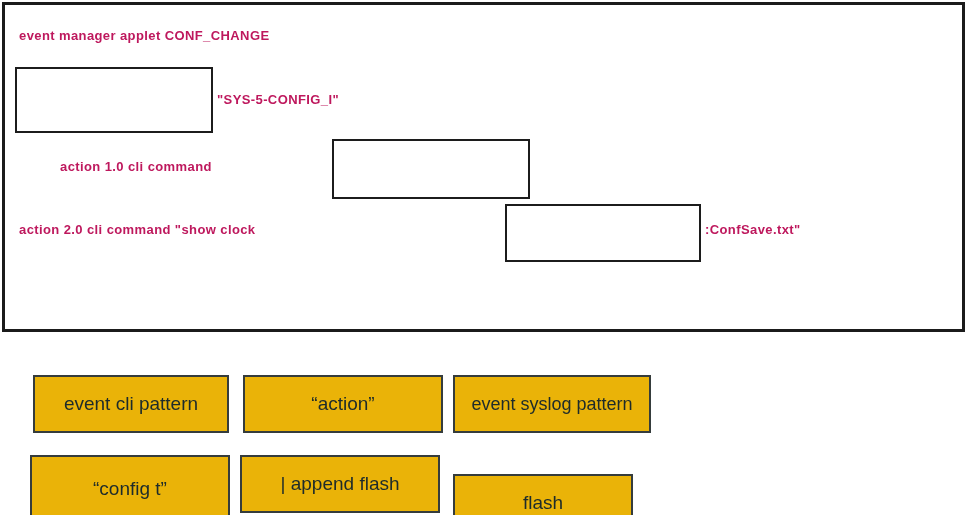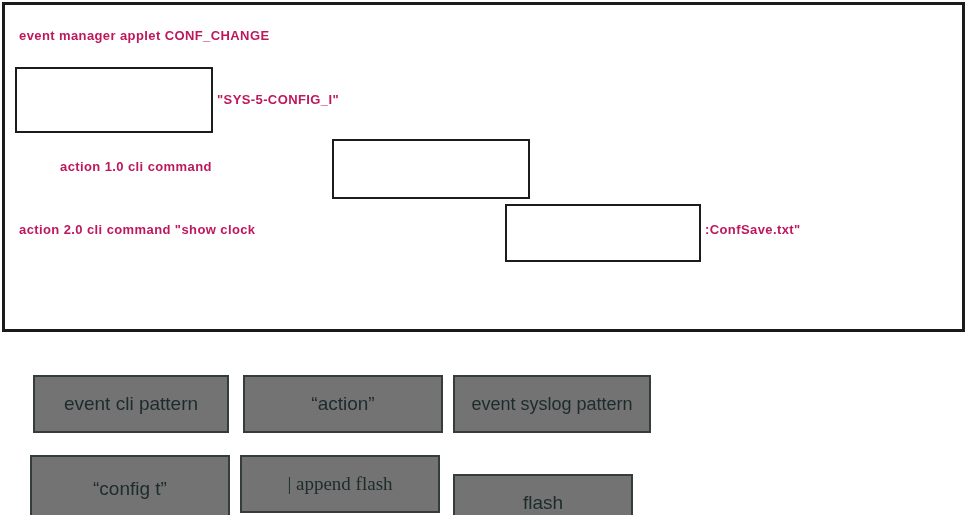--- a/index.html
+++ b/index.html
@@ -53,39 +53,39 @@
     border: 2px solid #1c1c1c;
     box-sizing: border-box;
   }
   #slot-1 { left: 10px;  top: 62px;  width: 198px; height: 66px; }
   #slot-2 { left: 327px; top: 134px; width: 198px; height: 60px; }
   #slot-3 { left: 500px; top: 199px; width: 196px; height: 58px; }
 
   
   .option-tile {
     position: absolute;
-    background: #737373;
+    background: #eab308;
     border: 2px solid #353c3c;
     box-sizing: border-box;
     display: flex;
     align-items: center;
     justify-content: center;
     font-family: "Liberation Sans", sans-serif;
     font-size: 19px;
     color: #1d2b2b;
     text-align: center;
     white-space: nowrap;
     overflow: hidden;
   }
 
   #tile-0 { left: 33px;  top: 375px; width: 196px; height: 58px; }
   #tile-1 { left: 243px; top: 375px; width: 200px; height: 58px; }
   #tile-2 { left: 453px; top: 375px; width: 198px; height: 58px; font-size: 18px; }
   #tile-3 { left: 30px;  top: 455px; width: 200px; height: 68px; }
-  #tile-4 { left: 240px; top: 455px; width: 200px; height: 58px; font-family: Liberation Serif, serif; }
+  #tile-4 { left: 240px; top: 455px; width: 200px; height: 58px; }
   #tile-5 { left: 453px; top: 474px; width: 180px; height: 58px; }
 </style>
 </head>
 <body>
 
 <div id="config-panel">
 
   <div class="cfg-line" id="line-applet">event manager applet CONF_CHANGE</div>
 
   <div class="drop-slot" id="slot-1"></div>

